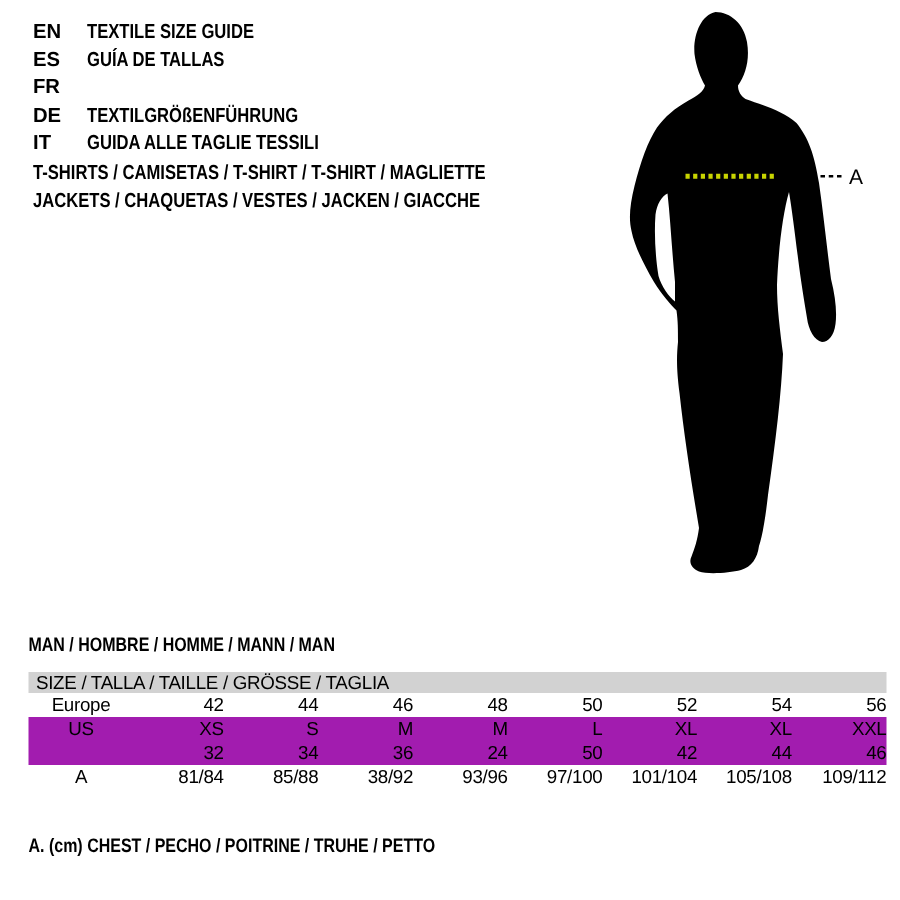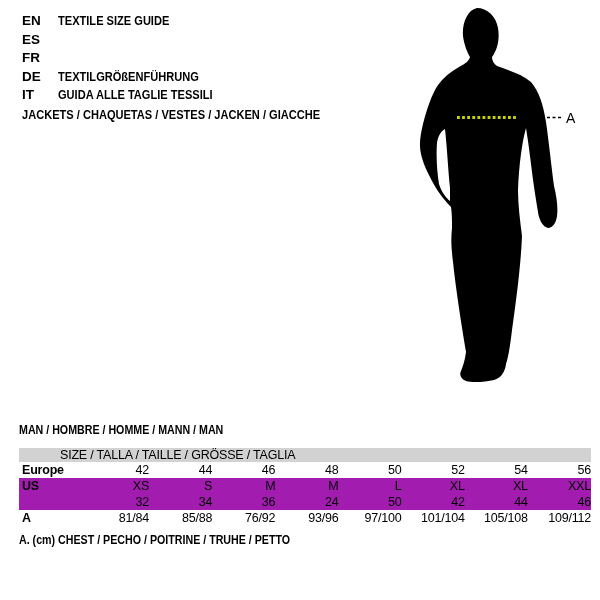--- a/index.html
+++ b/index.html
@@ -25,53 +25,55 @@
   
   .figure { left:0; top:0; width:600px; height:600px; pointer-events:none; }
 
   
   .section-title { left:19px; top:422px; font-weight:bold; font-size:13px;text-decoration:underline; }
 
   
   .size-table { left:19px; top:448px; width:572px; letter-spacing:-0.2px; }
   .trow { display:flex; height:16px; align-items:center; font-size:12.5px; }
   .thead { height:14px; background:#d2d2d2; padding-left:5px; }
-  .thead span { font-size:12.5px;margin-left:36px; }
+  .thead span { font-size:12.5px; }
   .row-shaded { background:#a21caf; }
-  .tlabel { width:64px; flex:0 0 64px; padding-left:3px; text-align:left;font-weight:bold; }
+  .tlabel { width:64px; flex:0 0 64px; padding-left:3px; text-align:center; }
   .tcell { flex:1; text-align:right; }
 
   
-  .footer-note { left:19px; top:532px; font-weight:bold; font-size:13px; }
+  .footer-note { left:19px; top:556px; font-weight:bold; font-size:13px; }
 </style>
 </head>
 <body>
 
 <div class="abs langs">
   <div class="lang-row">
     <span class="lang-code">EN</span>
     <span class="lang-label"><span class="cond">TEXTILE SIZE GUIDE</span></span>
   </div>
   <div class="lang-row">
     <span class="lang-code">ES</span>
+    <span class="lang-label"><span class="cond">GUÍA DE TALLAS</span></span>
   </div>
   <div class="lang-row">
     <span class="lang-code">FR</span>
   </div>
   <div class="lang-row">
     <span class="lang-code">DE</span>
     <span class="lang-label"><span class="cond">TEXTILGRÖßENFÜHRUNG</span></span>
   </div>
   <div class="lang-row">
     <span class="lang-code">IT</span>
     <span class="lang-label"><span class="cond">GUIDA ALLE TAGLIE TESSILI</span></span>
   </div>
 </div>
 
 <div class="abs products">
+  <div class="product-line"><span class="cond">T-SHIRTS / CAMISETAS / T-SHIRT / T-SHIRT / MAGLIETTE</span></div>
   <div class="product-line"><span class="cond">JACKETS / CHAQUETAS / VESTES / JACKEN / GIACCHE</span></div>
 </div>
 
 <svg class="abs figure" viewBox="0 0 600 600" aria-hidden="true">
   <path fill="#000000" fill-rule="evenodd" d="M477,8 C487,8 496,16 498,28 C500,40 497,50 492,57 C492,61 494,64 497,66
        C508,70 522,74 531,82 C539,92 543,103 546,122 C549,143 551,163 554,186
        C557,198 558,208 557,216 C556,224 552,228 548,228 C543,227 539,220 538,212
        C536,200 534,188 532,172 C530,156 528,140 526,128 C522,142 519,165 518,190
        C518,205 520,220 522,236 C521,262 517,295 512,330 C510,348 508,358 506,364
        C505,372 501,378 494,380 C486,382 472,383 466,381 C461,379 459,375 461,371
@@ -124,21 +126,21 @@
     <span class="tcell">24</span>
     <span class="tcell">50</span>
     <span class="tcell">42</span>
     <span class="tcell">44</span>
     <span class="tcell">46</span>
   </div>
   <div class="trow">
     <span class="tlabel">A</span>
     <span class="tcell">81/84</span>
     <span class="tcell">85/88</span>
-    <span class="tcell">76/92</span>
+    <span class="tcell">38/92</span>
     <span class="tcell">93/96</span>
     <span class="tcell">97/100</span>
     <span class="tcell">101/104</span>
     <span class="tcell">105/108</span>
     <span class="tcell">109/112</span>
   </div>
 </div>
 
 <div class="abs footer-note">
   <span class="cond">A. (cm) CHEST / PECHO / POITRINE / TRUHE / PETTO</span>

